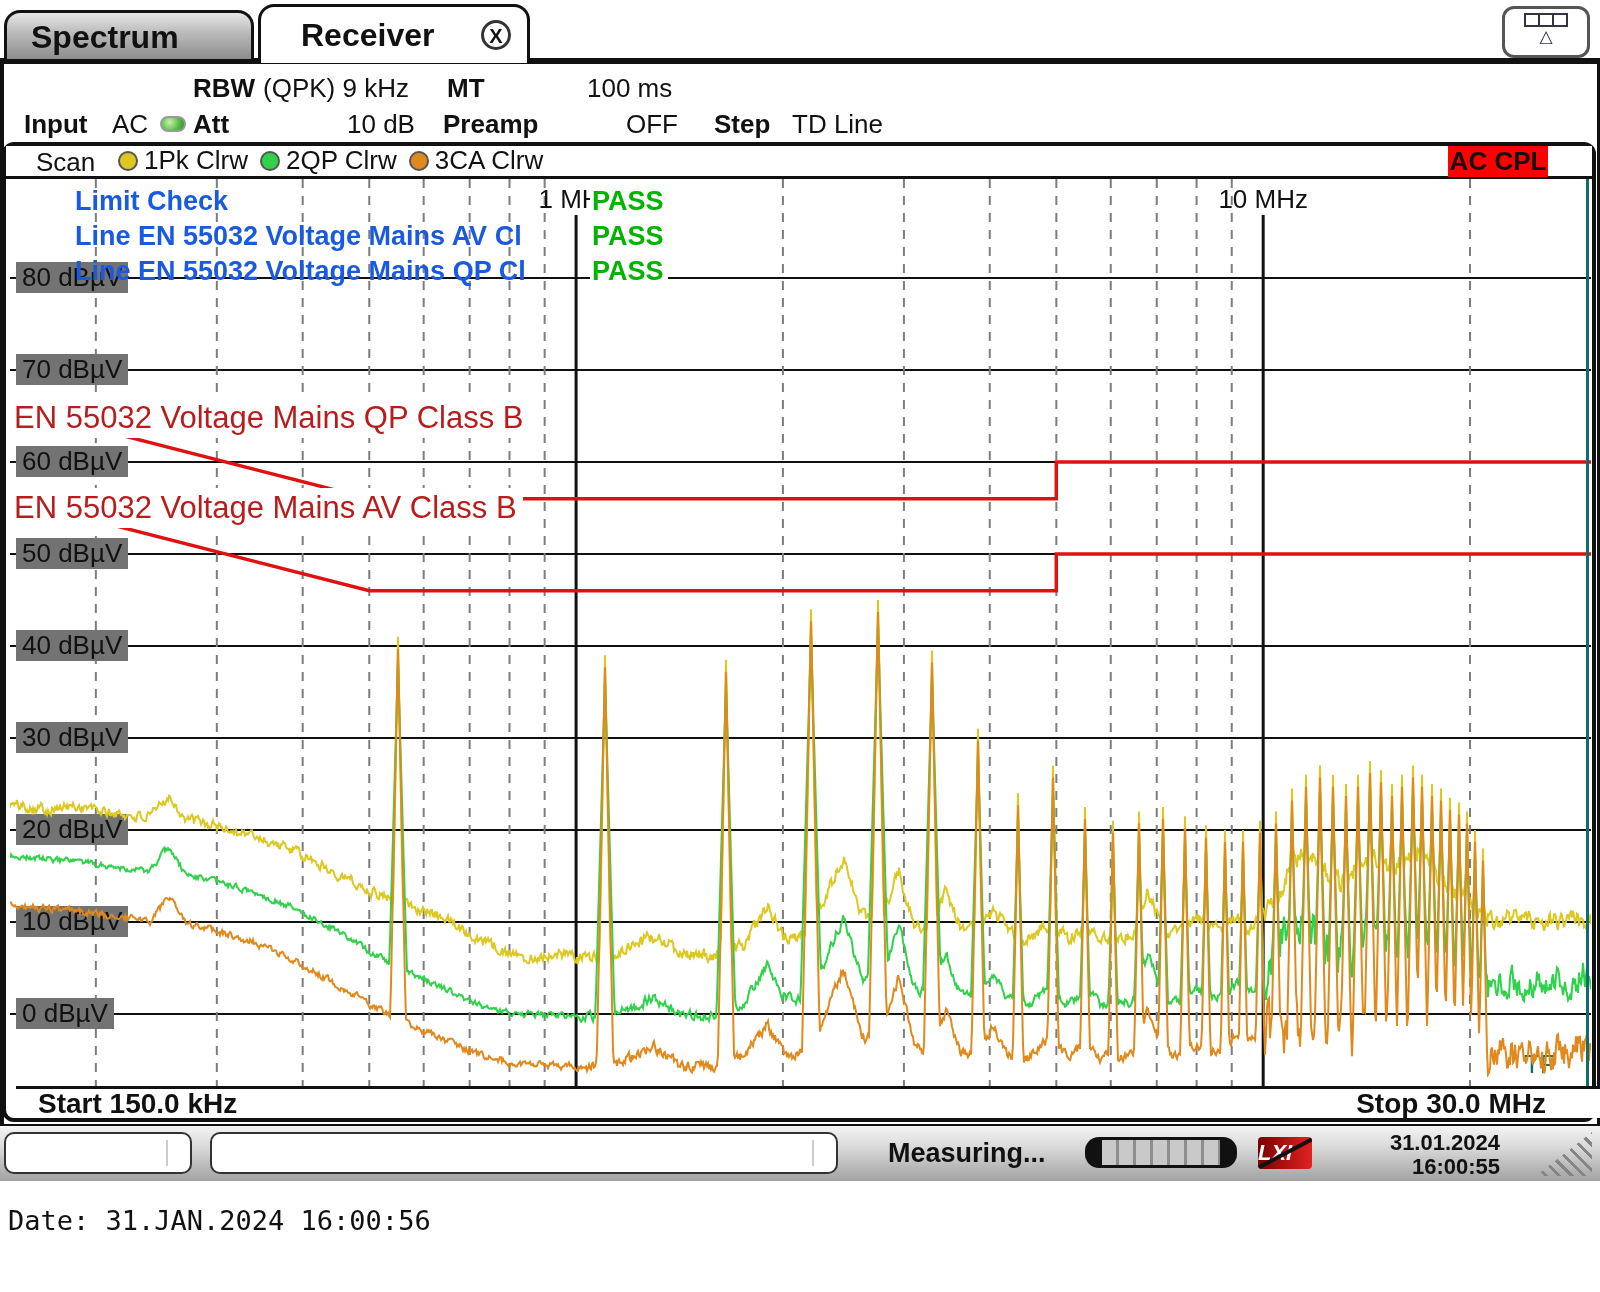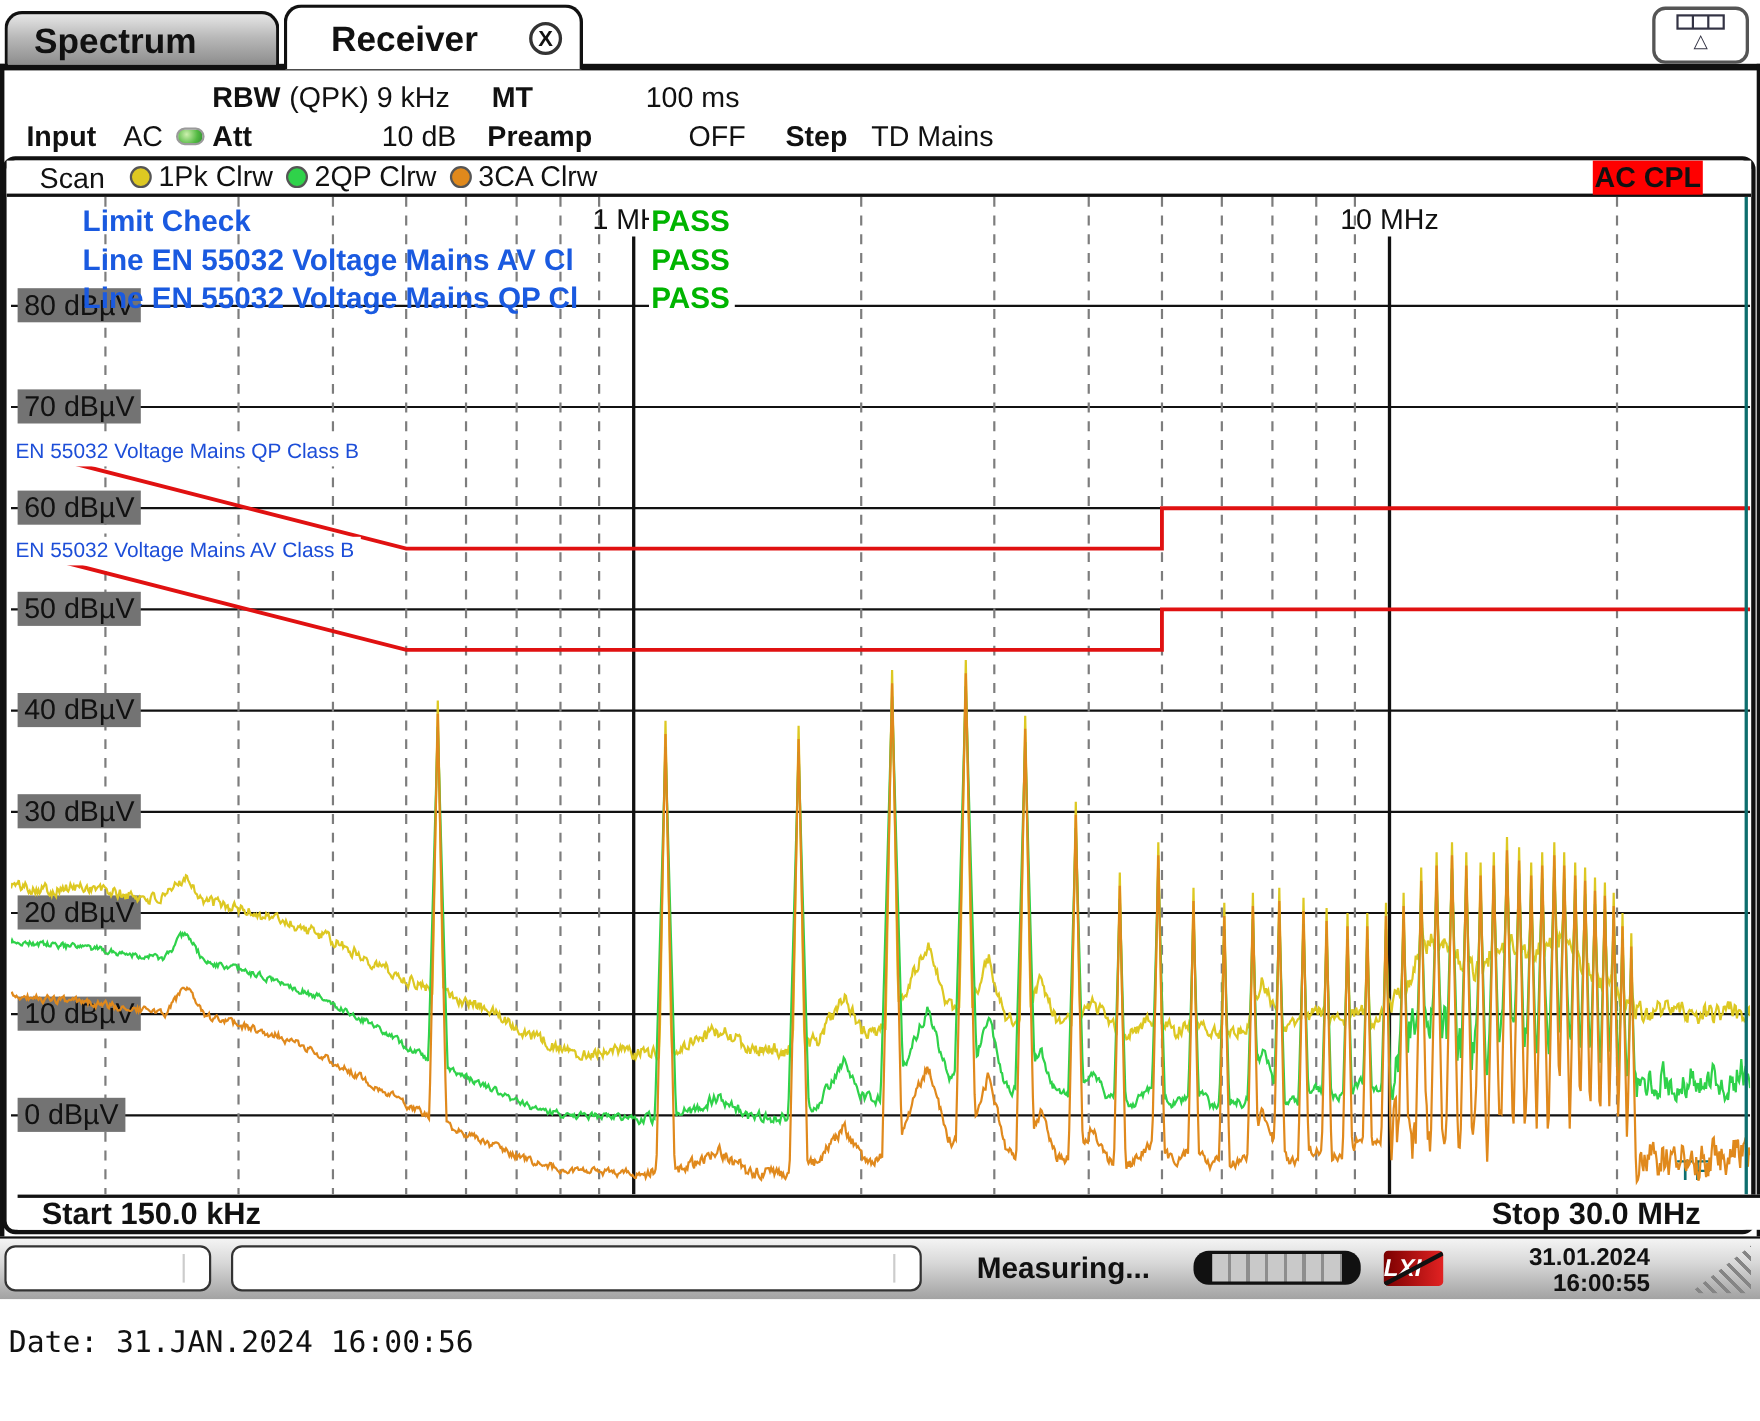--- a/index.html
+++ b/index.html
@@ -59,21 +59,21 @@
     font-size:26px;font-weight:bold;text-align:center;line-height:31px;}
   .axis-row{left:16px;top:1086px;width:1586px;height:32px;box-sizing:border-box;background:#fff;border-top:3px solid #111;z-index:2;
     font-size:28px;font-weight:bold;line-height:29px;}
   .axis-start{position:absolute;left:22px;}
   .axis-stop{position:absolute;right:56px;}
   
   .ylab{z-index:5;font-size:26px;background:#737373;padding:0 6px;white-space:nowrap;}
   .fmark{z-index:5;font-size:26px;width:120px;text-align:center;}
   .lcrow{z-index:6;font-size:27px;font-weight:bold;color:#1a5ae0;white-space:nowrap;overflow:hidden;width:516px;left:75px;}
   .lcpass{z-index:7;font-size:27px;font-weight:bold;color:#00b400;background:#fff;left:590px;width:76px;padding-left:2px;}
-  .enlab{z-index:6;font-size:19px;color:#1d4ed8;background:#fff;padding:2px 6px;white-space:nowrap;left:8px;}
+  .enlab{z-index:6;font-size:31px;color:#b91c1c;background:#fff;padding:2px 6px;white-space:nowrap;left:8px;}
   .tf{z-index:6;font-size:26px;color:#0e6e6e;left:1524px;top:1049px;}
   #grid-svg{left:10px;top:179px;z-index:2;}
   #trace-svg{left:10px;top:179px;z-index:10;pointer-events:none;}
   
   .strip{left:0;top:1124px;width:1600px;height:57px;background:linear-gradient(180deg,#f4f4f4,#d8d8d8 40%,#a2a2a2);z-index:2;border-top:2px solid #111;box-sizing:border-box;}
   .sbox{position:absolute;background:#fff;border:2px solid #333;border-radius:10px;height:42px;top:6px;box-sizing:border-box;}
   .sbox::after{content:"";position:absolute;right:22px;top:6px;bottom:6px;width:2px;background:#ccc;}
   .measuring{position:absolute;left:888px;top:12px;font-size:27px;font-weight:bold;}
   .pbar{position:absolute;left:1085px;top:11px;width:152px;height:31px;background:#111;border-radius:14px;}
   .pbar .seg{position:absolute;left:17px;right:17px;top:3px;bottom:3px;
@@ -116,21 +116,21 @@
 <span class="abs set" style="left:587px;top:72px;">100 ms</span>
 
 <span class="abs set b" style="left:24px;top:108px;">Input</span>
 <span class="abs set" style="left:112px;top:108px;">AC</span>
 <span class="abs led"></span>
 <span class="abs set b" style="left:193px;top:108px;">Att</span>
 <span class="abs set" style="left:347px;top:108px;">10 dB</span>
 <span class="abs set b" style="left:443px;top:108px;">Preamp</span>
 <span class="abs set" style="left:626px;top:108px;">OFF</span>
 <span class="abs set b" style="left:714px;top:108px;">Step</span>
-<span class="abs set" style="left:792px;top:108px;">TD Mains</span>
+<span class="abs set" style="left:792px;top:108px;">TD Line</span>
 
 <div class="abs chart-frame"></div>
 <div class="abs scan-row">
   <span class="scan-label">Scan</span>
   <div class="legend" id="legend">
       <div class="item">
         <span class="dot" style="background: rgb(221, 200, 34);"></span>
         <span class="lbl">1Pk Clrw</span>
       </div>
       <div class="item">

